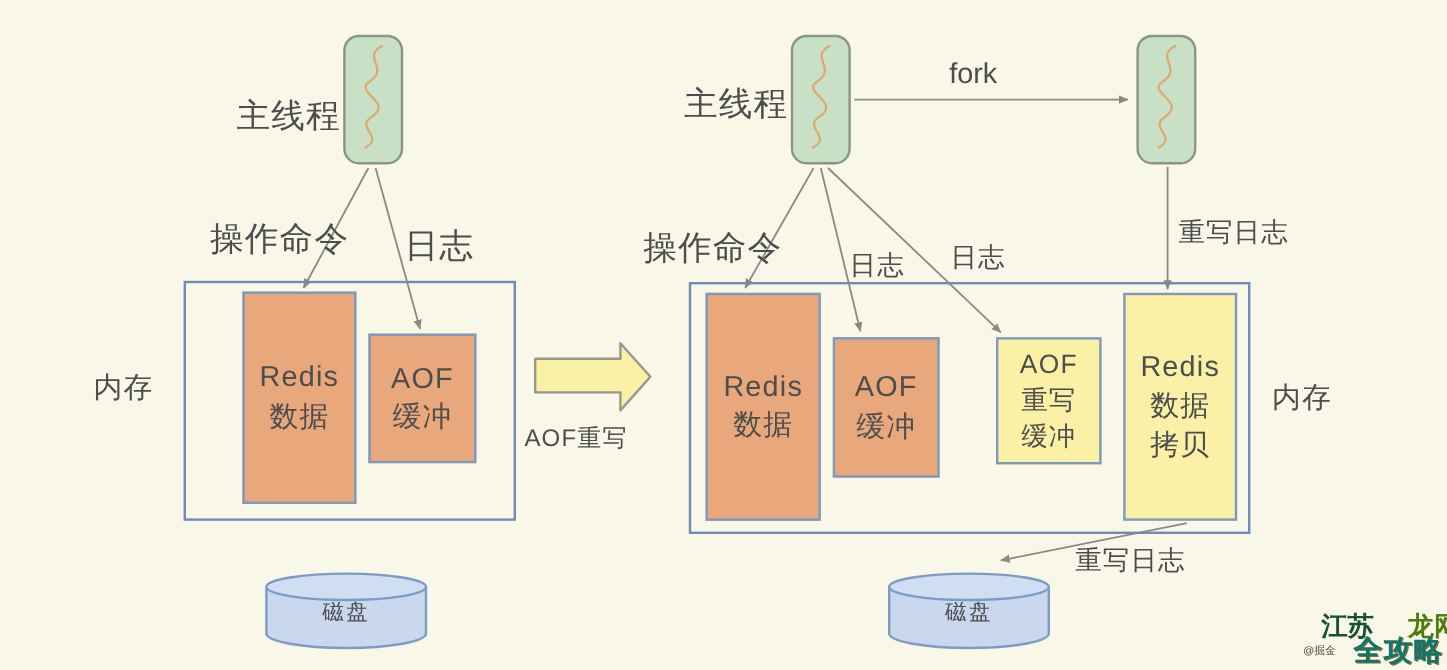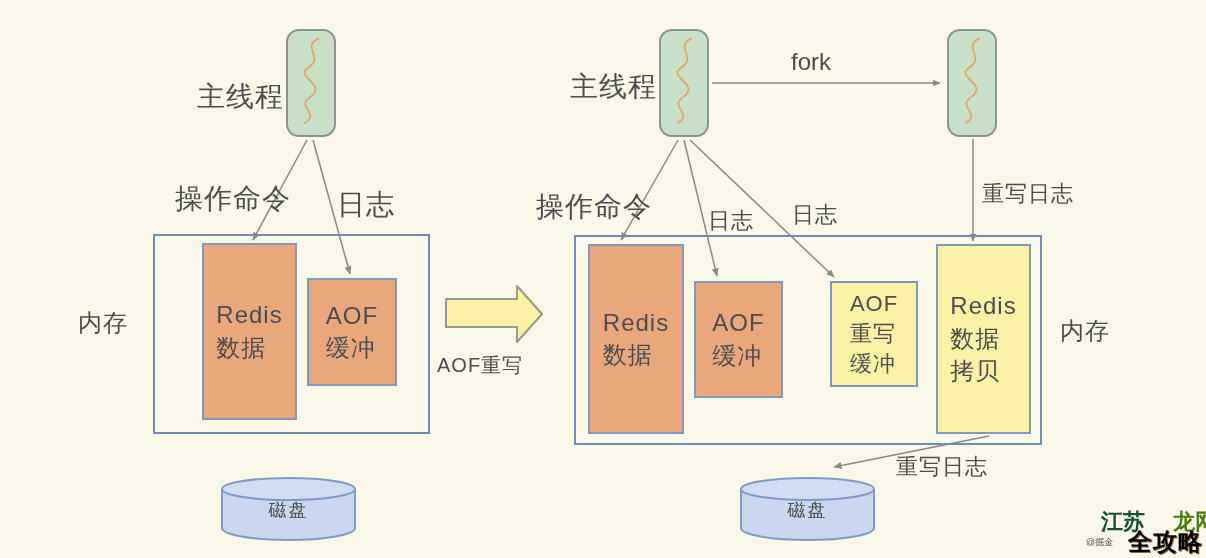--- a/index.html
+++ b/index.html
@@ -36,21 +36,21 @@
     border: 2px solid #6E8CB4;
     background: transparent;
   }
 
   .node {
     position: absolute;
     border: 2px solid #7E99BE;
     display: flex;
     align-items: center;
     justify-content: center;
-    text-align: left;
+    text-align: center;
     font-size: 24px;
     color: #4D4D4D;
     line-height: 1.35;
     white-space: pre-line;
     letter-spacing: 1px;
   }
   .node.orange { background: #E9A87C; }
   .node.yellow { background: #FAF0A6; }
   .node.small-text { font-size: 22px; }
 
@@ -78,21 +78,21 @@
     letter-spacing: 0px;
   }
   .wm-brand .p1 { color: #14532d; }
   .wm-brand .p2 { color: #4d7c0f; margin-left: 28px; }
   .wm-handle {
     position: absolute; left: 1086px; top: 536px;
     font-size: 9px; color: #4F4A42; white-space: nowrap;
   }
   .wm-badge {
     position: absolute; left: 1128px; top: 526px;
-    font-size: 24px; font-weight: bold; color: #000000;
+    font-size: 24px; font-weight: bold; color: #0f766e;
     white-space: nowrap; text-shadow: 1px 1px 0 #8a6d33;
     letter-spacing: 1px;
   }
 </style>
 </head>
 <body>
 
 <div id="canvas">
 
   <svg id="arrow-layer" viewBox="0 0 1206 558" xmlns="http://www.w3.org/2000/svg">

